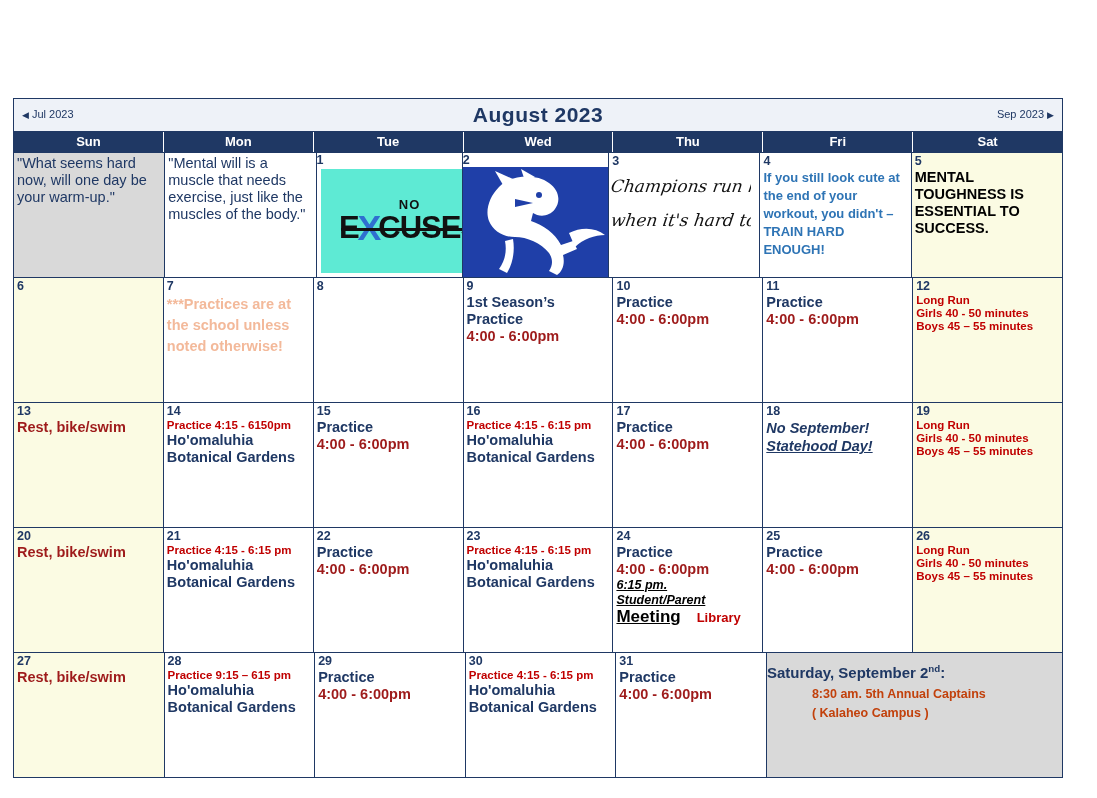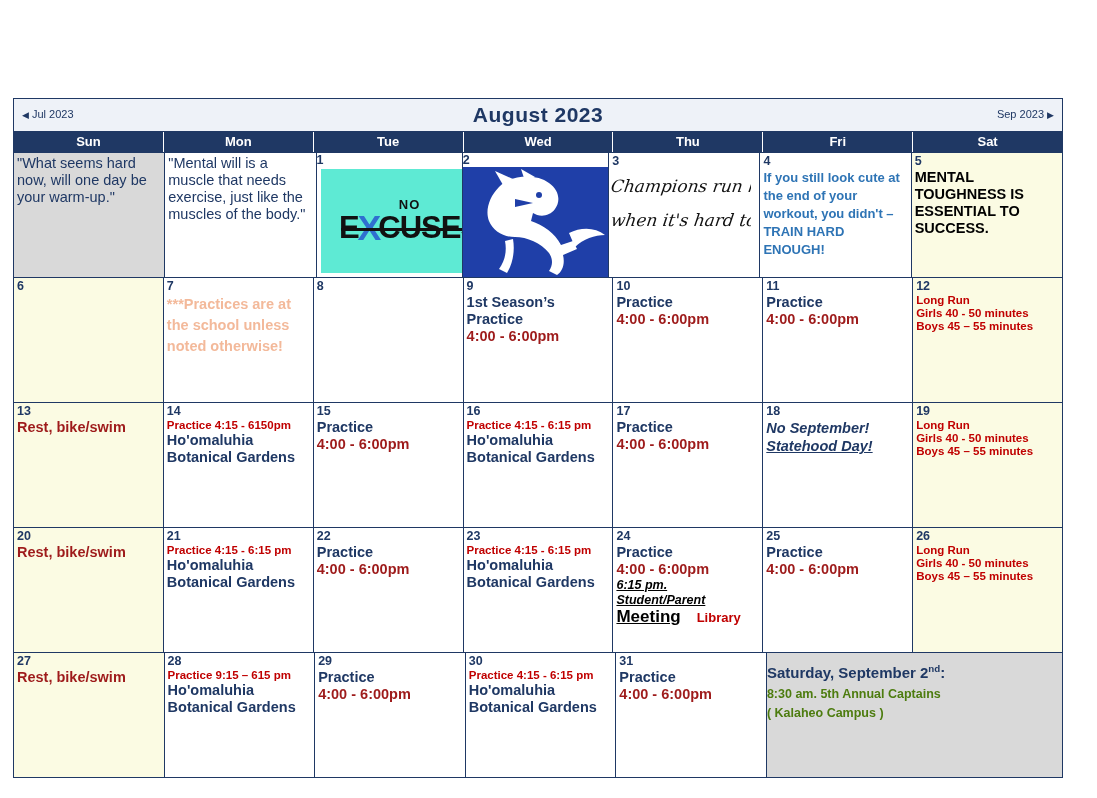--- a/index.html
+++ b/index.html
@@ -121,22 +121,23 @@
   }
   .peach {
     font-size: 14.5px;
     font-weight: bold;
     color: #f3b99a;
     line-height: 21px;
   }
   .blue-soft {
     font-size: 12.5px;
     font-weight: bold;
-    color: #4d7c0f;
+    color: #c2410c;
     line-height: 15px;
+    margin-left: 45px;
   }
   .blue-soft-2 {
     font-size: 13px;
     font-weight: bold;
     color: #2e74b5;
     line-height: 18px;
   }
   .black-bold {
     font-size: 14.5px;
     font-weight: bold;

